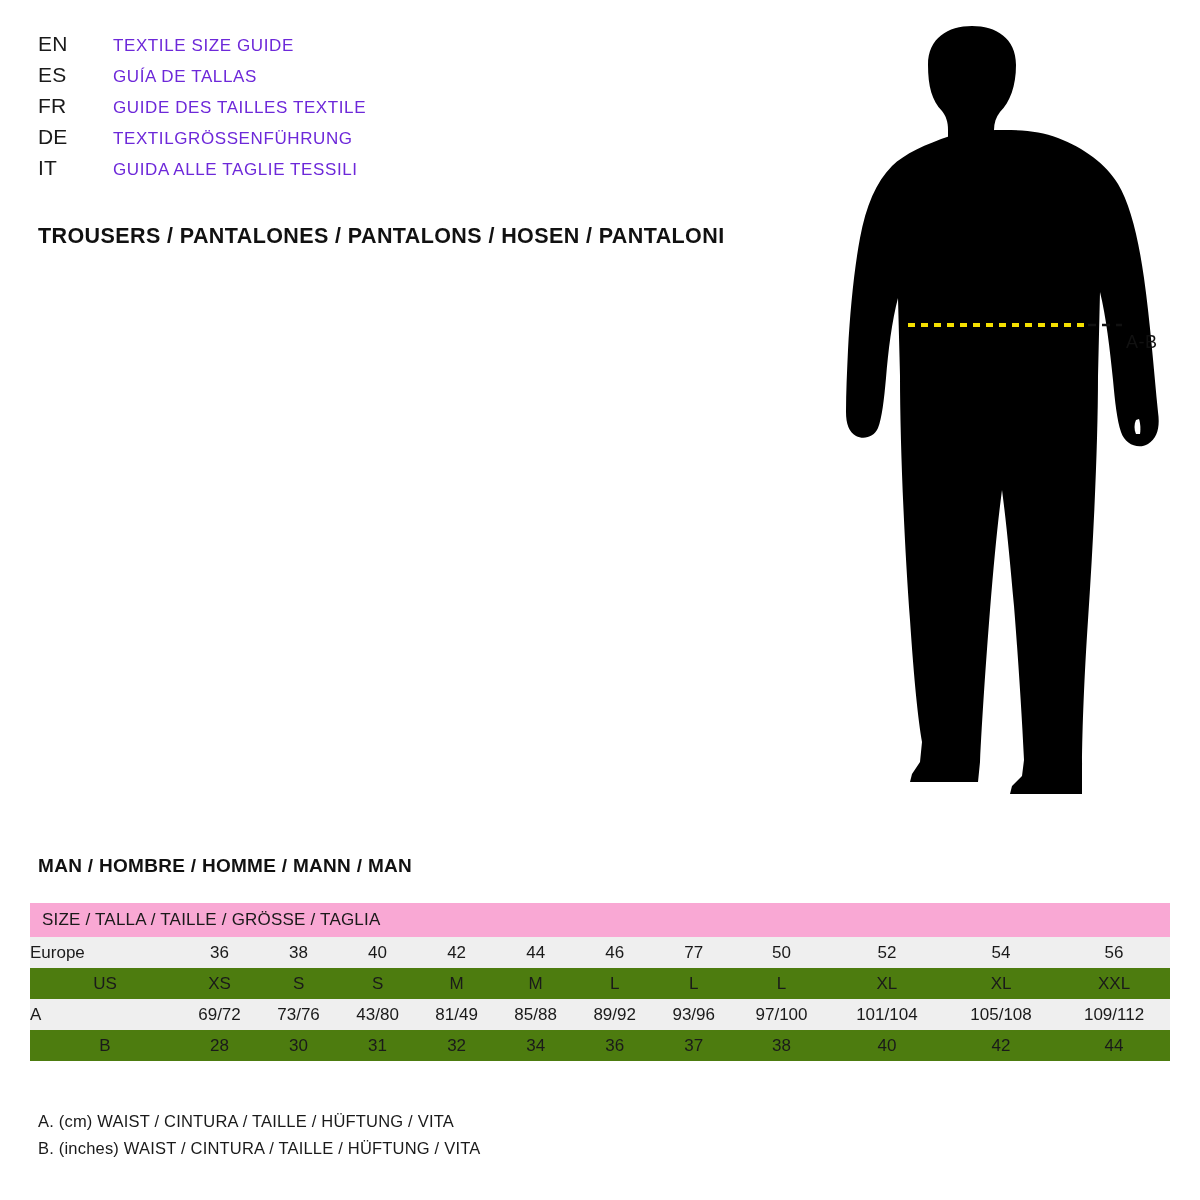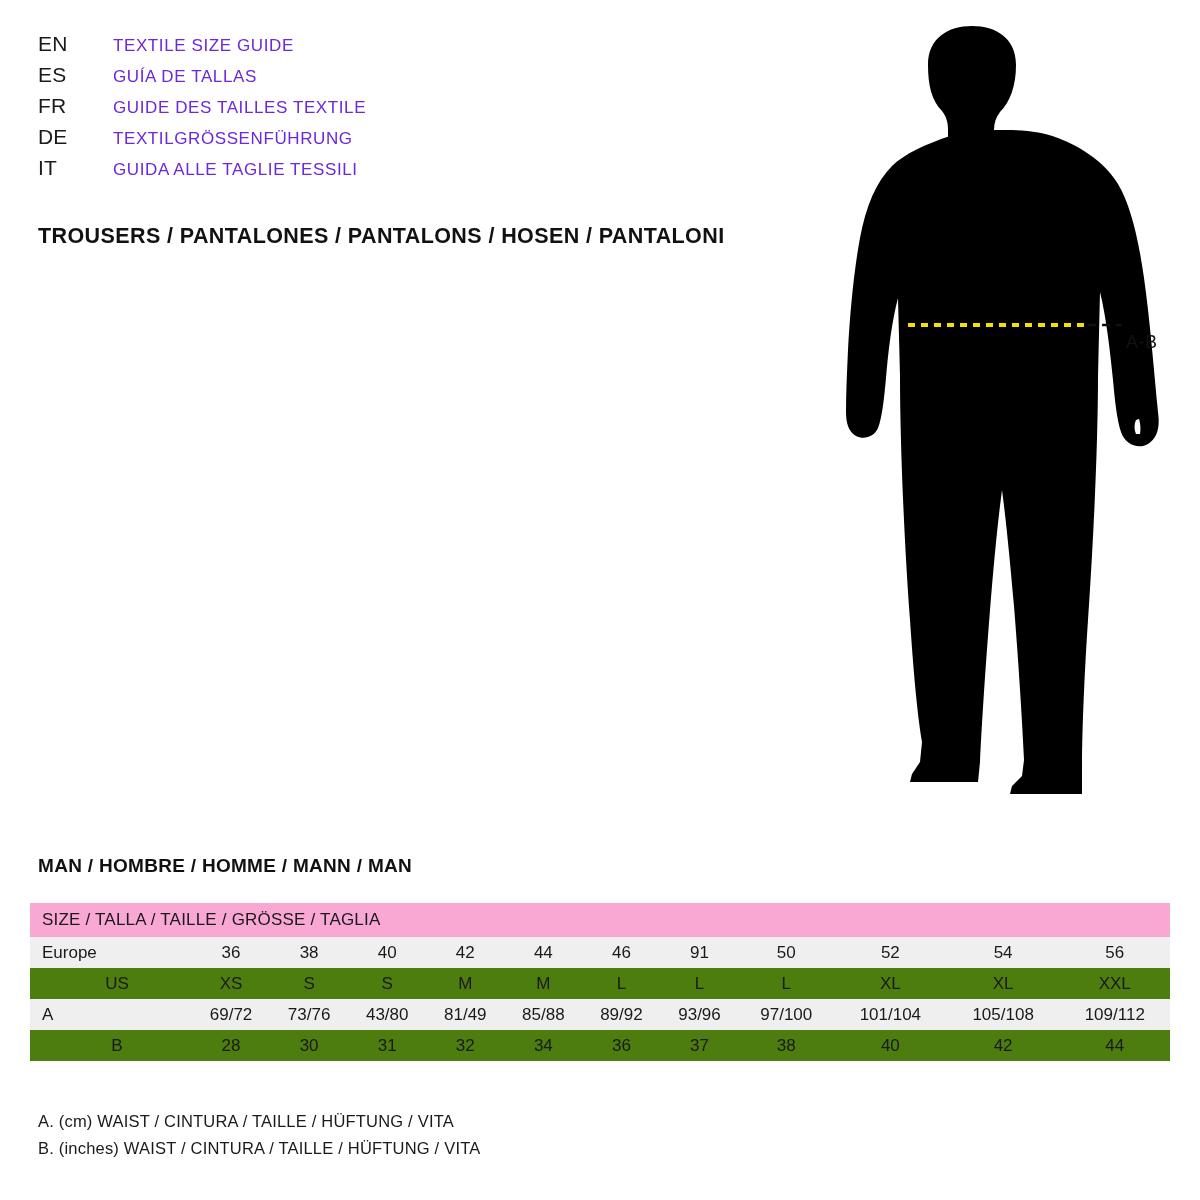--- a/index.html
+++ b/index.html
@@ -107,21 +107,21 @@
     text-align: left;
     padding-left: 12px;
     font-size: 17px;
     letter-spacing: 0.2px;
     height: 34px;
   }
   table.size-table tr.row-light td { background: #efefef; }
   table.size-table tr.row-dark td { background: #4d7c0f; text-align: center; }
   table.size-table td.rowlabel {
     text-align: left;
-    padding-left: 12px;
+    padding-left: 0;
     width: 150px;
     margin-top: 32px;
   }
 
   .footnotes {
     position: absolute;
     left: 38px;
     top: 1108px;
     font-size: 16.5px;
     line-height: 27px;
@@ -217,21 +217,21 @@
     </thead>
     <tbody>
       <tr class="row-light">
         <td class="rowlabel">Europe</td>
         <td>36</td>
         <td>38</td>
         <td>40</td>
         <td>42</td>
         <td>44</td>
         <td>46</td>
-        <td>91</td>
+        <td>77</td>
         <td>50</td>
         <td>52</td>
         <td>54</td>
         <td>56</td>
       </tr>
       <tr class="row-dark">
         <td class="rowlabel">US</td>
         <td>XS</td>
         <td>S</td>
         <td>S</td>

